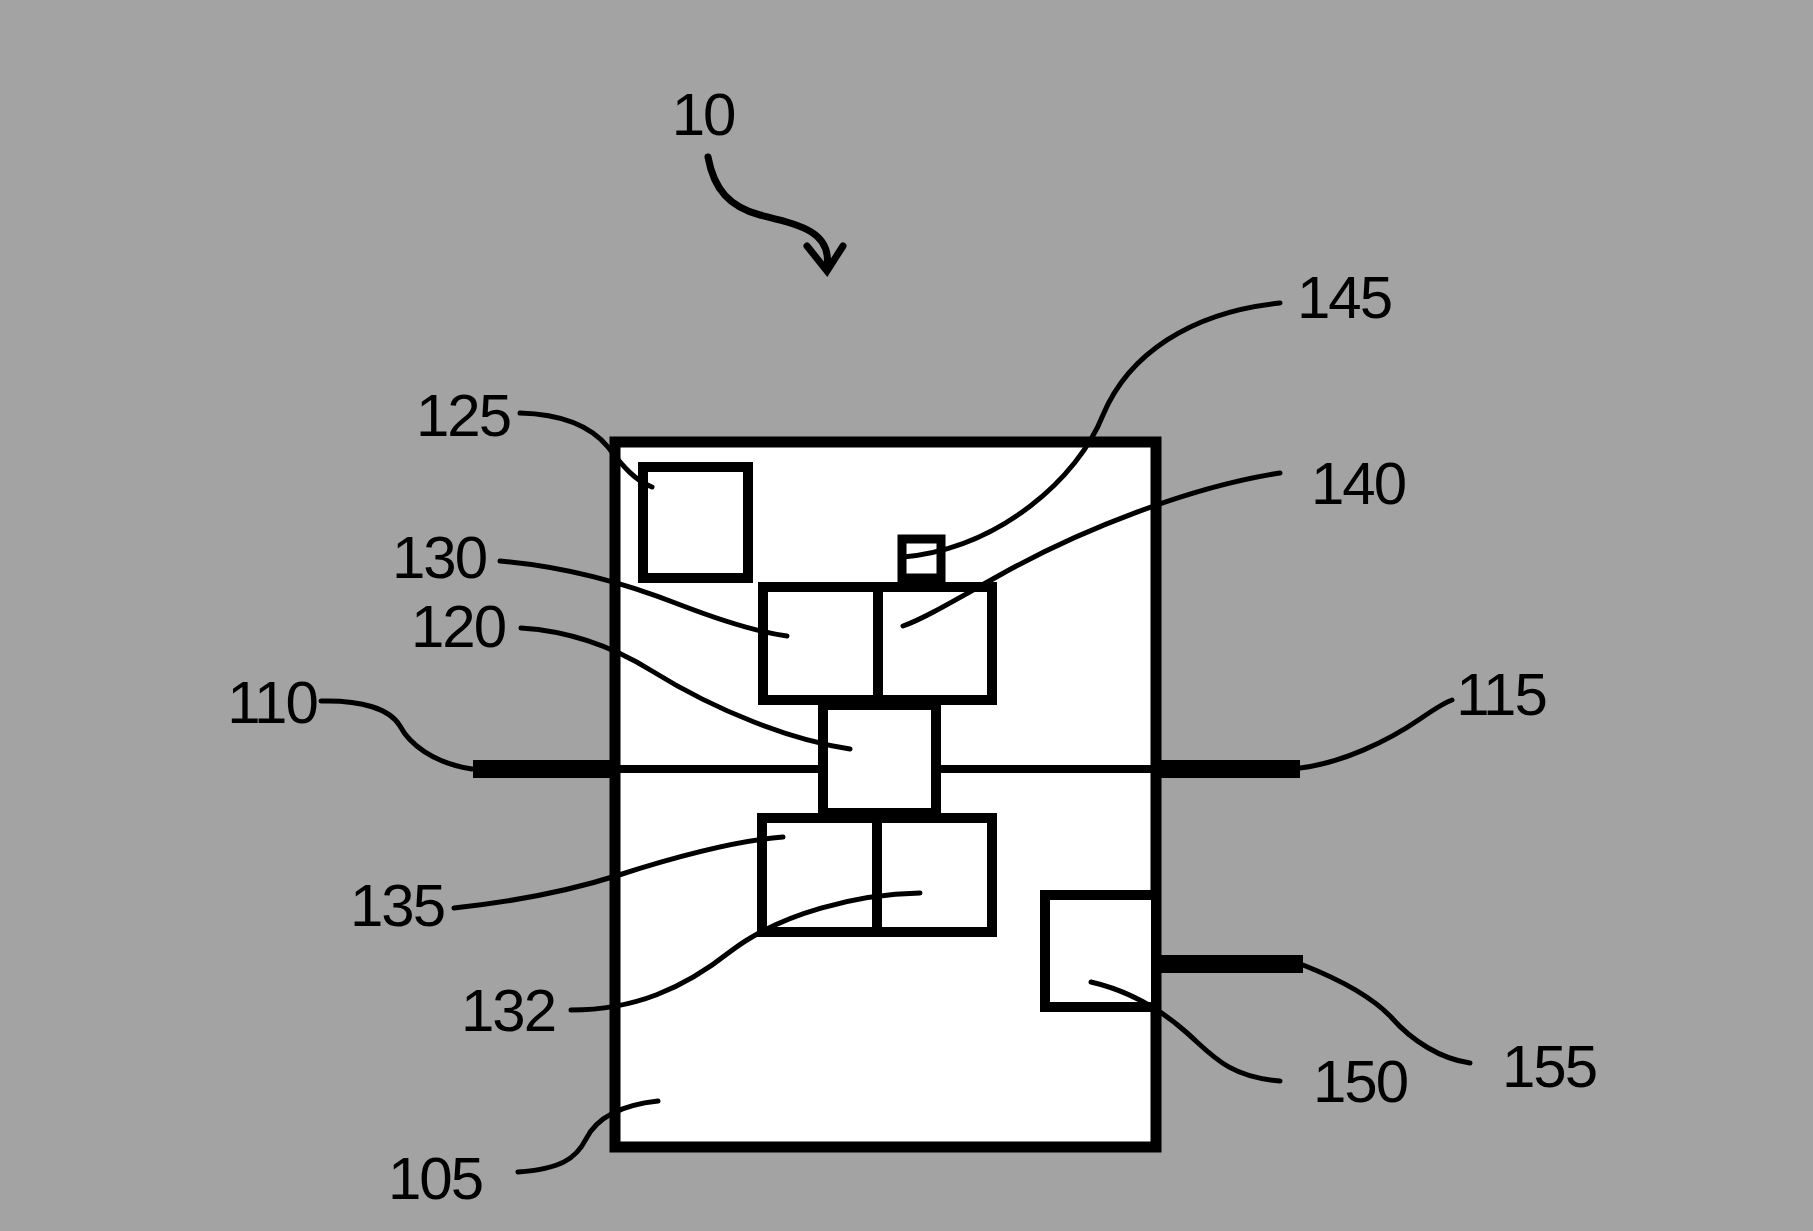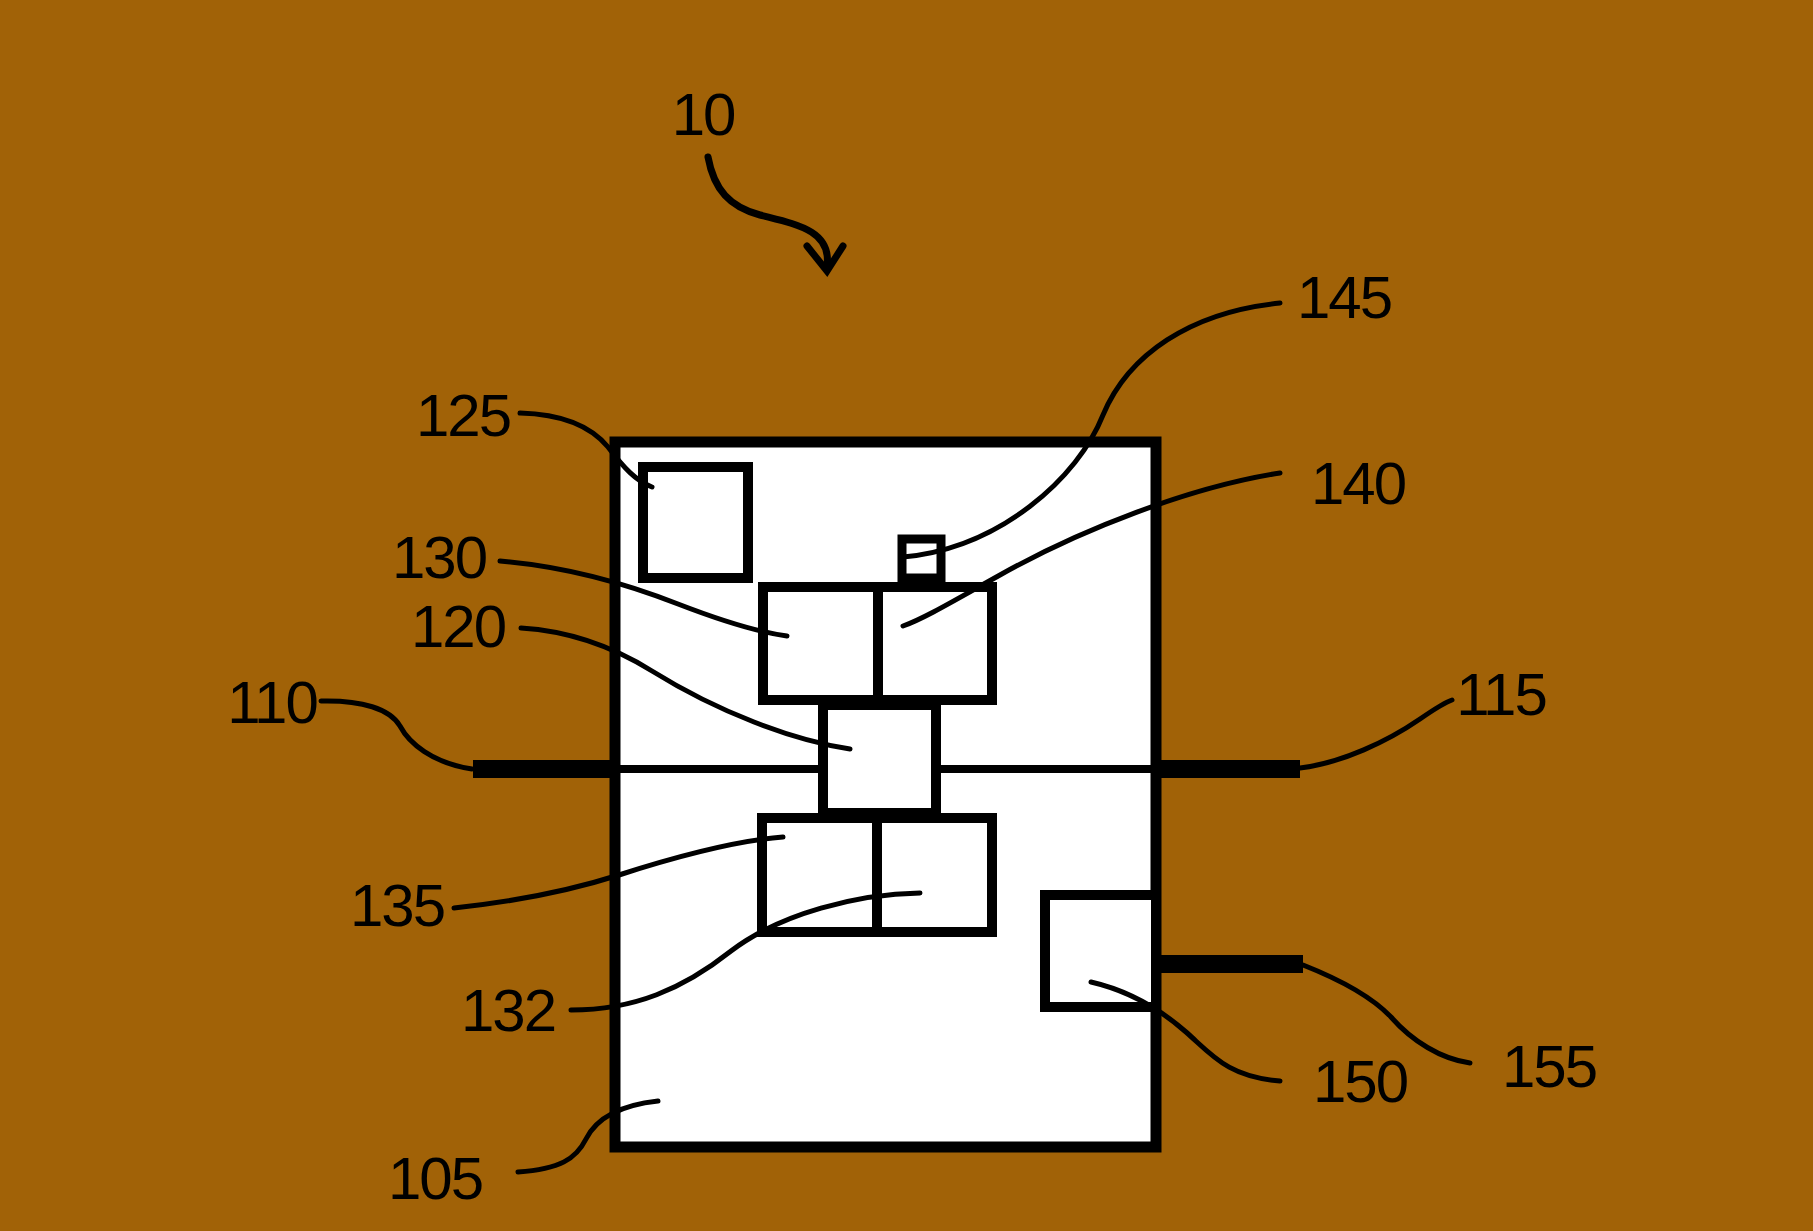--- a/index.html
+++ b/index.html
@@ -4,21 +4,21 @@
 <style>
   html, body {
     margin: 0;
     padding: 0;
     background: #ffffff;
   }
   .figure-canvas {
     position: relative;
     width: 1813px;
     height: 1231px;
-    background: #a16207;
+    background: #a3a3a3;
     font-family: "Liberation Sans", sans-serif;
     overflow: hidden;
   }
   svg { display: block; }
   .ref-label {
     font-family: "Liberation Sans", sans-serif;
     font-size: 60px;
     letter-spacing: -2px;
     fill: #000000;
   }

